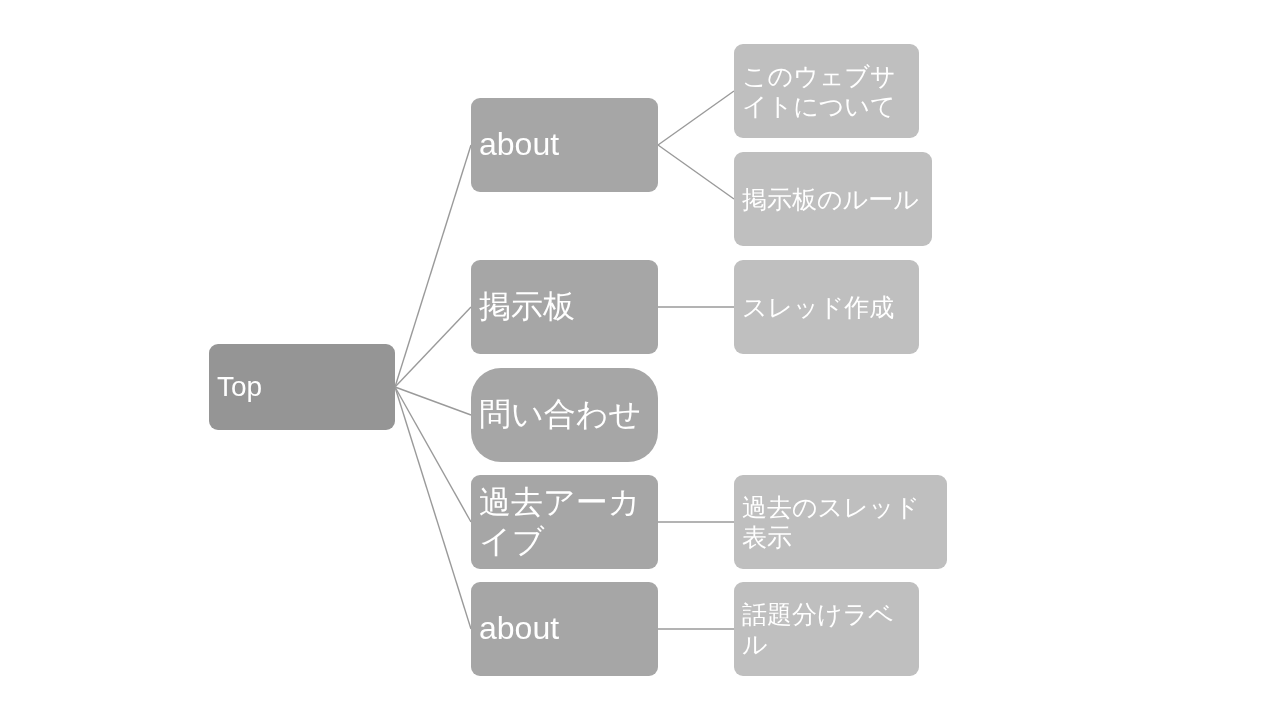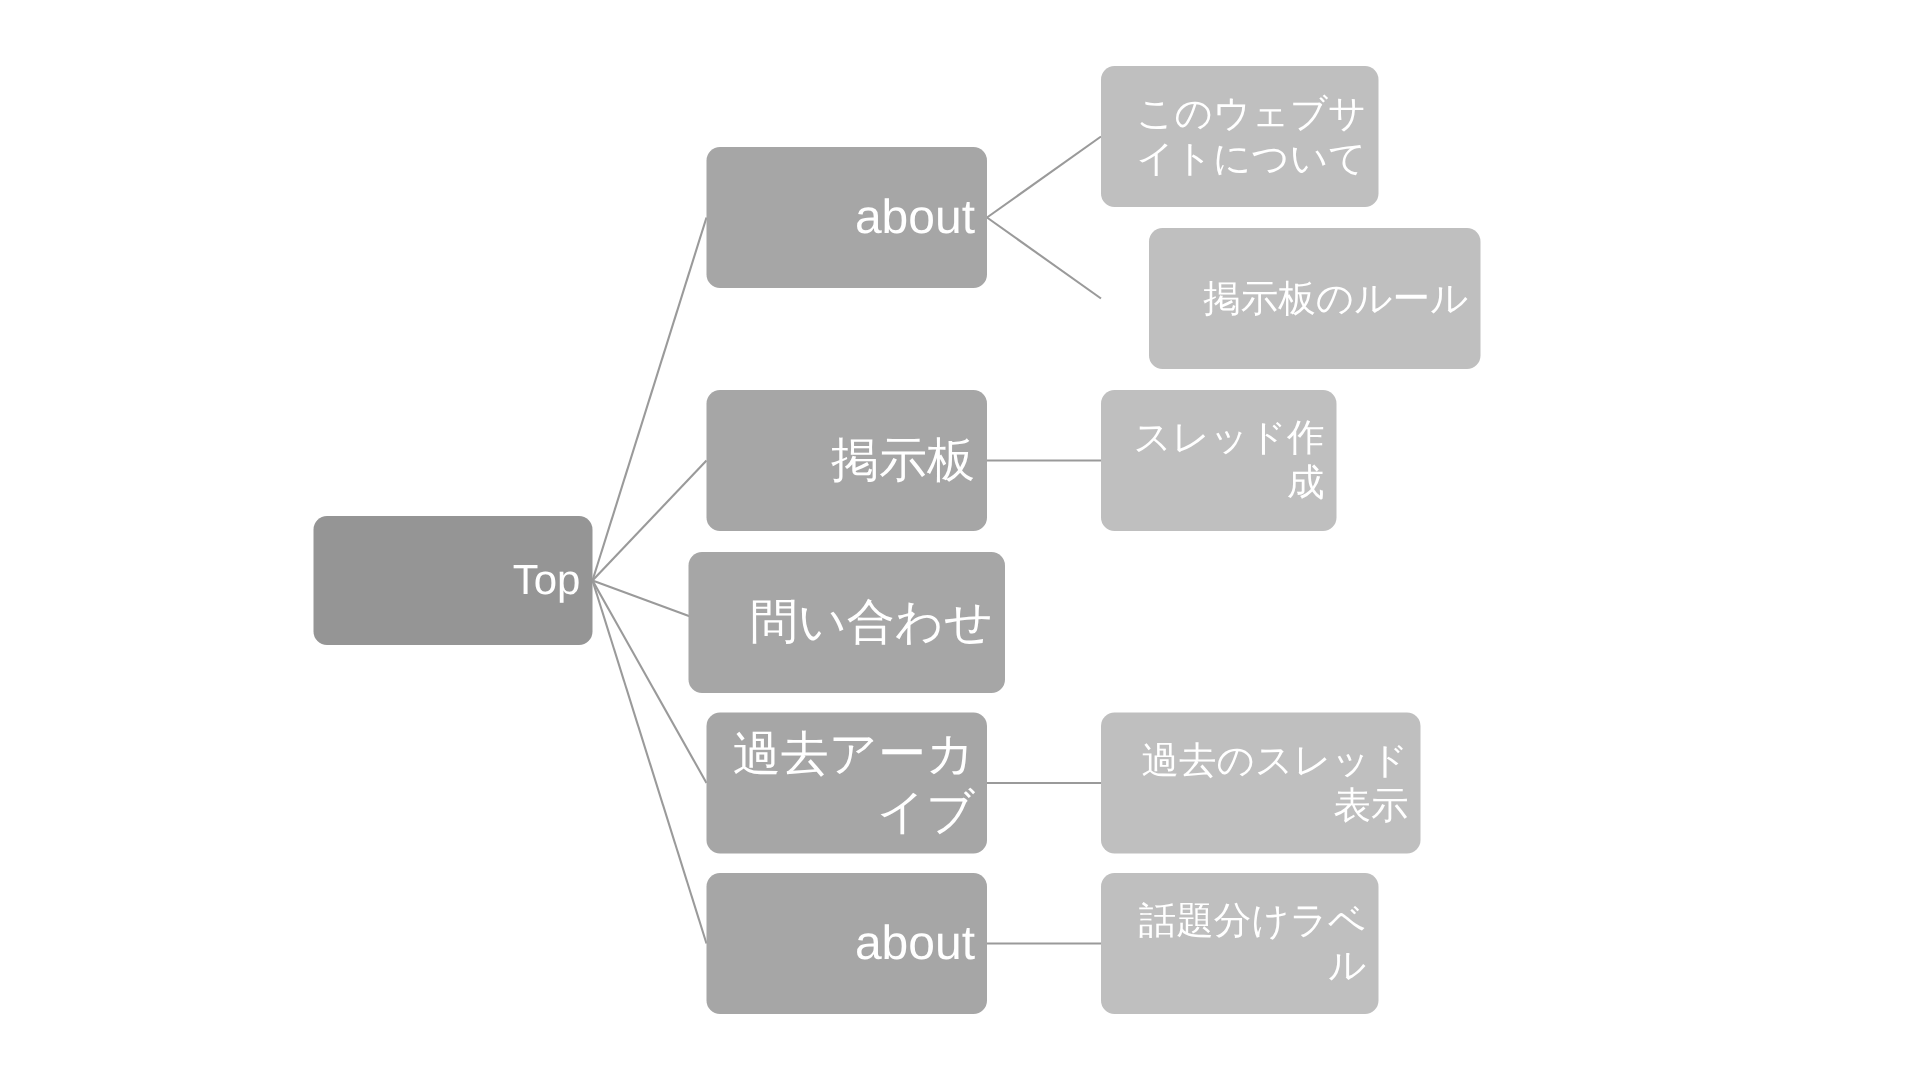--- a/index.html
+++ b/index.html
@@ -27,21 +27,21 @@
     width: 1280px;
     height: 720px;
     pointer-events: none;
   }
   .node {
     position: absolute;
     box-sizing: border-box;
     display: flex;
     align-items: center;
     justify-content: center;
-    text-align: right;
+    text-align: left;
     border-radius: 9px;
     color: #ffffff;
     line-height: 1.22;
     padding: 2px 8px;
     white-space: pre-line;
     word-break: break-all;
     overflow: hidden;
   }
   .node.root {
     background: #959595;
@@ -73,22 +73,22 @@
       <line x1="658" y1="145" x2="734" y2="91" stroke="#9a9a9a" stroke-width="1.4"></line>
       <line x1="658" y1="145" x2="734" y2="199" stroke="#9a9a9a" stroke-width="1.4"></line>
       <line x1="658" y1="307" x2="734" y2="307" stroke="#9a9a9a" stroke-width="1.4"></line>
       <line x1="658" y1="522" x2="734" y2="522" stroke="#9a9a9a" stroke-width="1.4"></line>
       <line x1="658" y1="629" x2="734" y2="629" stroke="#9a9a9a" stroke-width="1.4"></line>
     </svg>
   <div id="node-layer">
       <div class="node root" style="left: 209px; top: 344px; width: 186px; height: 86px;"><span class="node-label">Top</span></div>
       <div class="node level1" style="left: 471px; top: 98px; width: 187px; height: 94px;"><span class="node-label">about</span></div>
       <div class="node level2" style="left: 734px; top: 44px; width: 185px; height: 94px;"><span class="node-label">このウェブサイトについて</span></div>
-      <div class="node level2" style="left: 766px; top: 152px; width: 221px; height: 94px;"><span class="node-label">掲示板のルール</span></div>
+      <div class="node level2" style="left: 734px; top: 152px; width: 198px; height: 94px;"><span class="node-label">掲示板のルール</span></div>
       <div class="node level1" style="left: 471px; top: 260px; width: 187px; height: 94px;"><span class="node-label">掲示板</span></div>
-      <div class="node level2" style="left: 734px; top: 260px; width: 157px; height: 94px;"><span class="node-label">スレッド作成</span></div>
-      <div class="node level1" style="left: 459px; top: 368px; width: 211px; height: 94px;"><span class="node-label">問い合わせ</span></div>
+      <div class="node level2" style="left: 734px; top: 260px; width: 185px; height: 94px;"><span class="node-label">スレッド作成</span></div>
+      <div class="node level1" style="left: 471px; top: 368px; width: 187px; height: 94px; border-radius: 30px;"><span class="node-label">問い合わせ</span></div>
       <div class="node level1" style="left: 471px; top: 475px; width: 187px; height: 94px;"><span class="node-label">過去アーカイブ</span></div>
       <div class="node level2" style="left: 734px; top: 475px; width: 213px; height: 94px;"><span class="node-label">過去のスレッド表示</span></div>
       <div class="node level1" style="left: 471px; top: 582px; width: 187px; height: 94px;"><span class="node-label">about</span></div>
       <div class="node level2" style="left: 734px; top: 582px; width: 185px; height: 94px;"><span class="node-label">話題分けラベル</span></div>
     </div>
 </div>
 
 </body></html>

